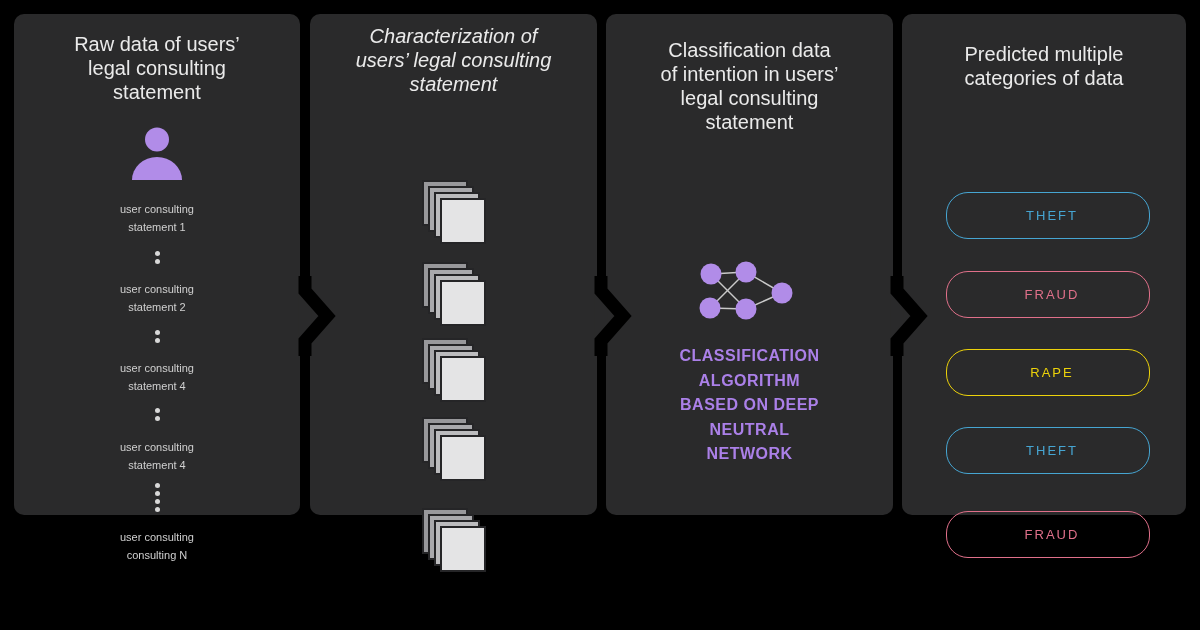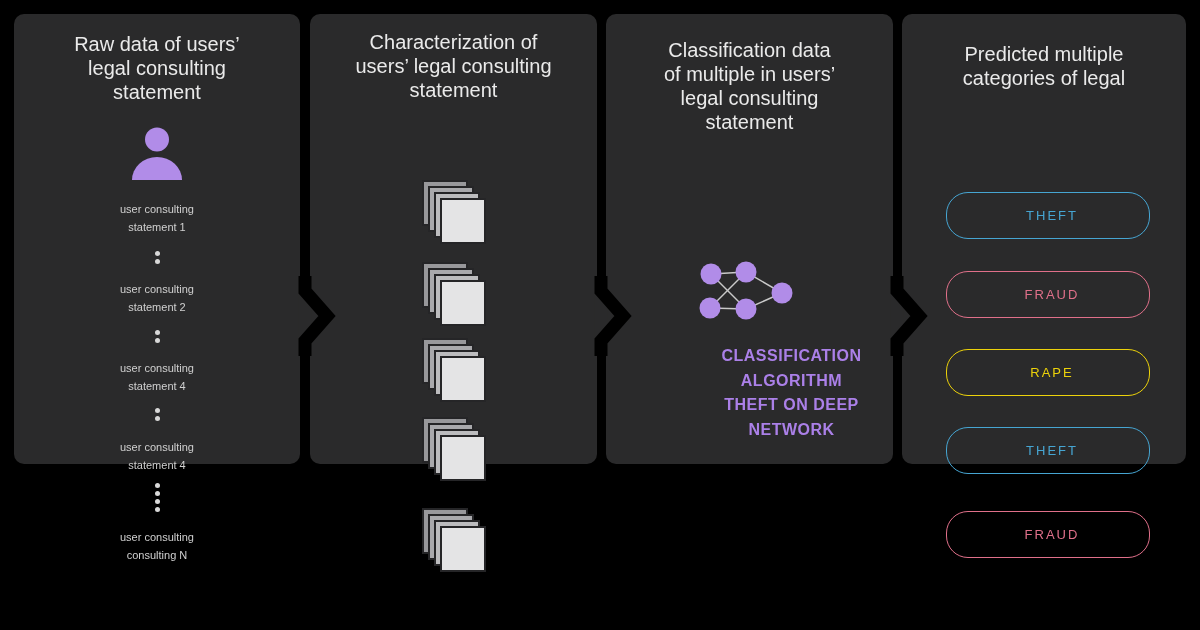--- a/index.html
+++ b/index.html
@@ -12,35 +12,35 @@
     --node-line:#c9c9c9;
     --dots:#d8d8d8;
   }
   html,body{margin:0;padding:0;}
   body{
     width:1200px;height:630px;position:relative;overflow:hidden;
     background:var(--background);
     font-family:"Liberation Sans","DejaVu Sans",sans-serif;
   }
   .panel{
-    position:absolute;top:14px;height:450px;
+    position:absolute;top:14px;height:501px;
     background:var(--panel);border-radius:10px;
   }
   #panel1{left:14px;width:286px;}
   #panel2{left:310px;width:287px;}
   #panel3{left:606px;width:287px;}
   #panel4{left:902px;width:284px;}
 
   .title{
     position:absolute;left:0;width:100%;
     text-align:center;color:var(--title-text);
     font-size:20px;line-height:24px;font-weight:400;
   }
   #panel1 .title{top:18px;}
-  #panel2 .title{top:16px;}
+  #panel2 .title{top:10px;font-style:italic;}
   #panel3 .title{top:24px;}
   #panel4 .title{top:28px;text-align:center;}
 
   
   .statement{
     position:absolute;left:0;width:100%;text-align:center;
     color:var(--body-text);font-size:11px;line-height:18px;
   }
   .dots{
     position:absolute;left:0;width:100%;
@@ -60,21 +60,20 @@
   .sheet.s2{left:6px;top:6px;background:#a9a9ac;}
   .sheet.s3{left:12px;top:12px;background:#bcbcbe;}
   .sheet.s4{left:18px;top:18px;background:#e4e4e5;}
 
   
   .net-wrap{position:absolute;top:246px;left:50%;transform:translateX(-50%);}
   .algo{
     position:absolute;top:330px;left:0;width:100%;text-align:center;
     color:var(--purple-text);font-weight:bold;font-size:16px;line-height:24.5px;
     letter-spacing:.5px;
-    margin-left:42px;
   }
 
   
   .badge{
     position:absolute;left:44px;width:194px;height:45px;
     border:1.5px solid currentColor;border-radius:22px;
     display:flex;align-items:center;justify-content:center;
     font-size:13px;letter-spacing:2px;padding-left:8px;
   }
   .bp1{top:178px;} .bp2{top:257px;} .bp3{top:335px;} .bp4{top:413px;} .bp5{top:497px;}
@@ -173,21 +172,21 @@
     <div class="sheet s1"></div>
       <div class="sheet s2"></div>
       <div class="sheet s3"></div>
       <div class="sheet s4"></div>
   </div>
 </div>
 
 <div class="panel" id="panel3">
   <div class="title">
     <div>Classification data</div>
-    <div>of multiple in users’</div>
+    <div>of intention in users’</div>
     <div>legal consulting</div>
     <div>statement</div>
   </div>
   <div class="net-wrap">
     <svg width="104" height="64" viewBox="0 0 104 64">
       <g stroke="var(--node-line)" stroke-width="1.5">
         <line x1="13" y1="14" x2="48" y2="12"></line>
         <line x1="13" y1="14" x2="48" y2="49"></line>
         <line x1="12" y1="48" x2="48" y2="12"></line>
         <line x1="12" y1="48" x2="48" y2="49"></line>
@@ -199,29 +198,30 @@
         <circle cx="12" cy="48" r="10.5"></circle>
         <circle cx="48" cy="12" r="10.5"></circle>
         <circle cx="48" cy="49" r="10.5"></circle>
         <circle cx="84" cy="33" r="10.5"></circle>
       </g>
     </svg>
   </div>
   <div class="algo">
     <div>CLASSIFICATION</div>
     <div>ALGORITHM</div>
-    <div>THEFT ON DEEP</div>
+    <div>BASED ON DEEP</div>
+    <div>NEUTRAL</div>
     <div>NETWORK</div>
   </div>
 </div>
 
 <div class="panel" id="panel4">
   <div class="title">
     <div>Predicted multiple</div>
-    <div>categories of legal</div>
+    <div>categories of data</div>
   </div>
   <div class="badge bp1" style="color:#46a5d2">THEFT</div>
   <div class="badge bp2" style="color:#e0708a">FRAUD</div>
   <div class="badge bp3" style="color:#ecd20a">RAPE</div>
   <div class="badge bp4" style="color:#46a5d2">THEFT</div>
   <div class="badge bp5" style="color:#e0708a">FRAUD</div>
 </div>
 
 <svg class="arrow" id="arrow1" viewBox="0 0 46 80">
   <rect x="3.5" y="15" width="13" height="50" fill="var(--panel)"></rect>

